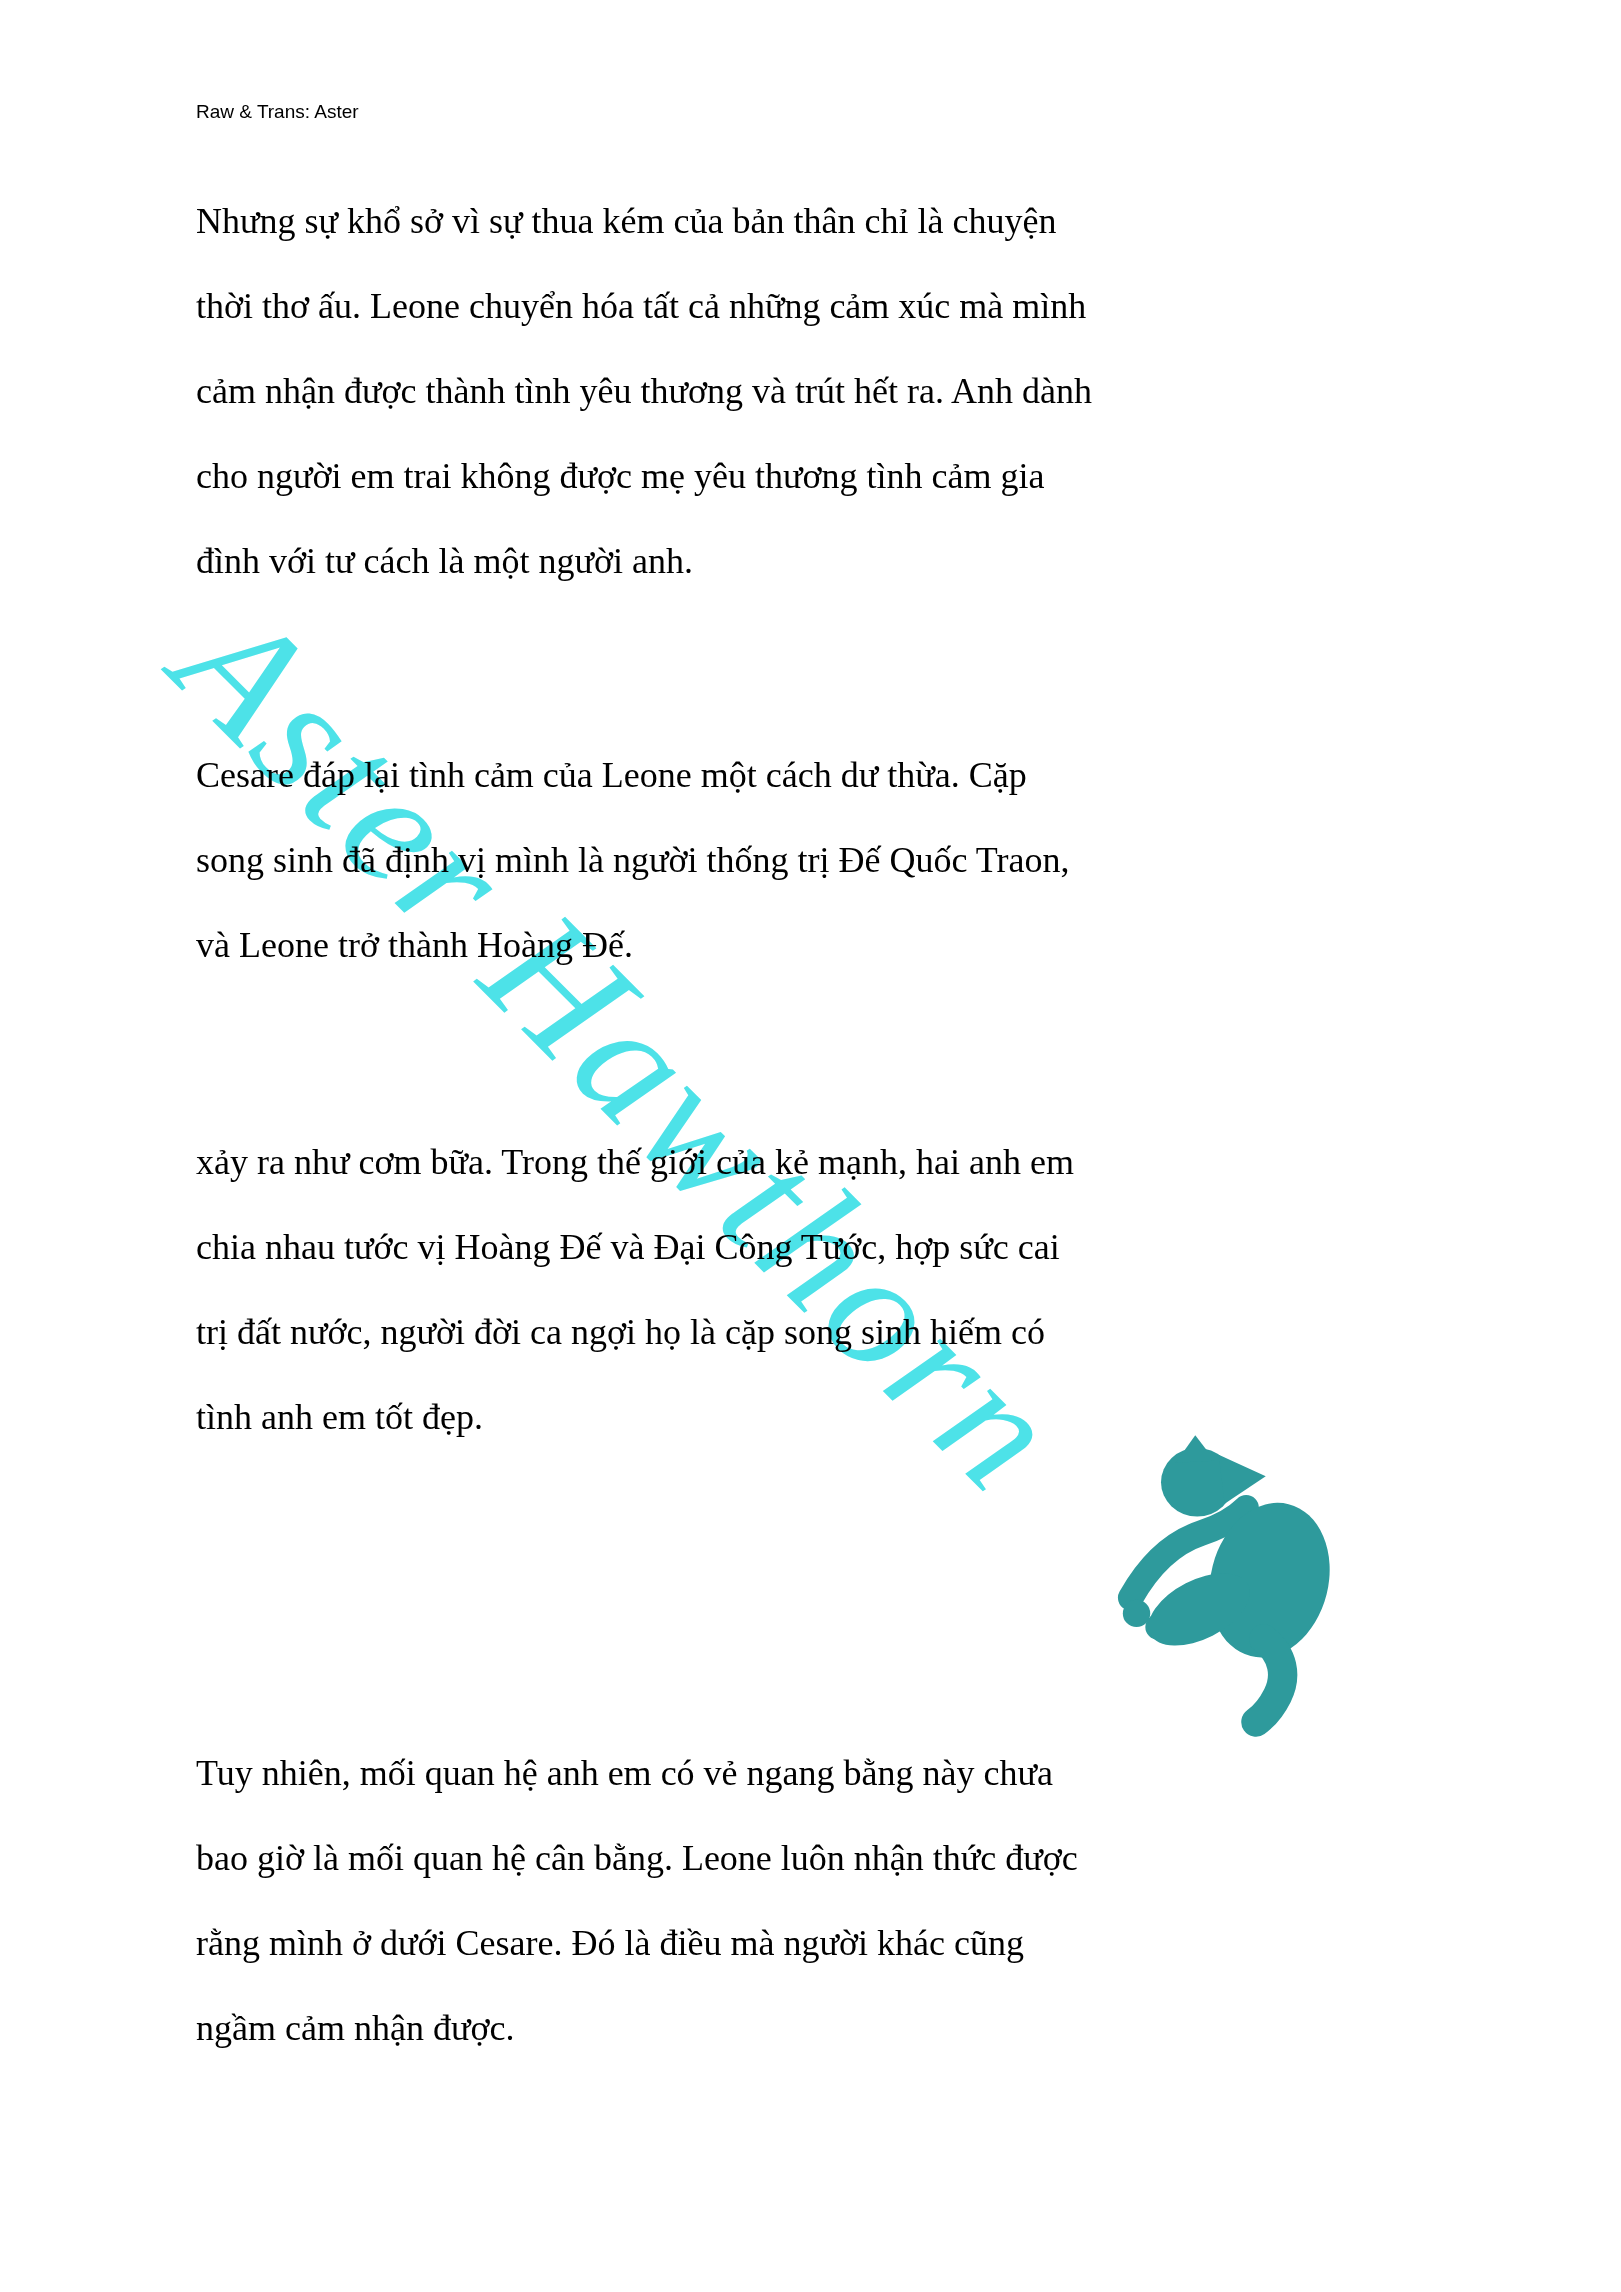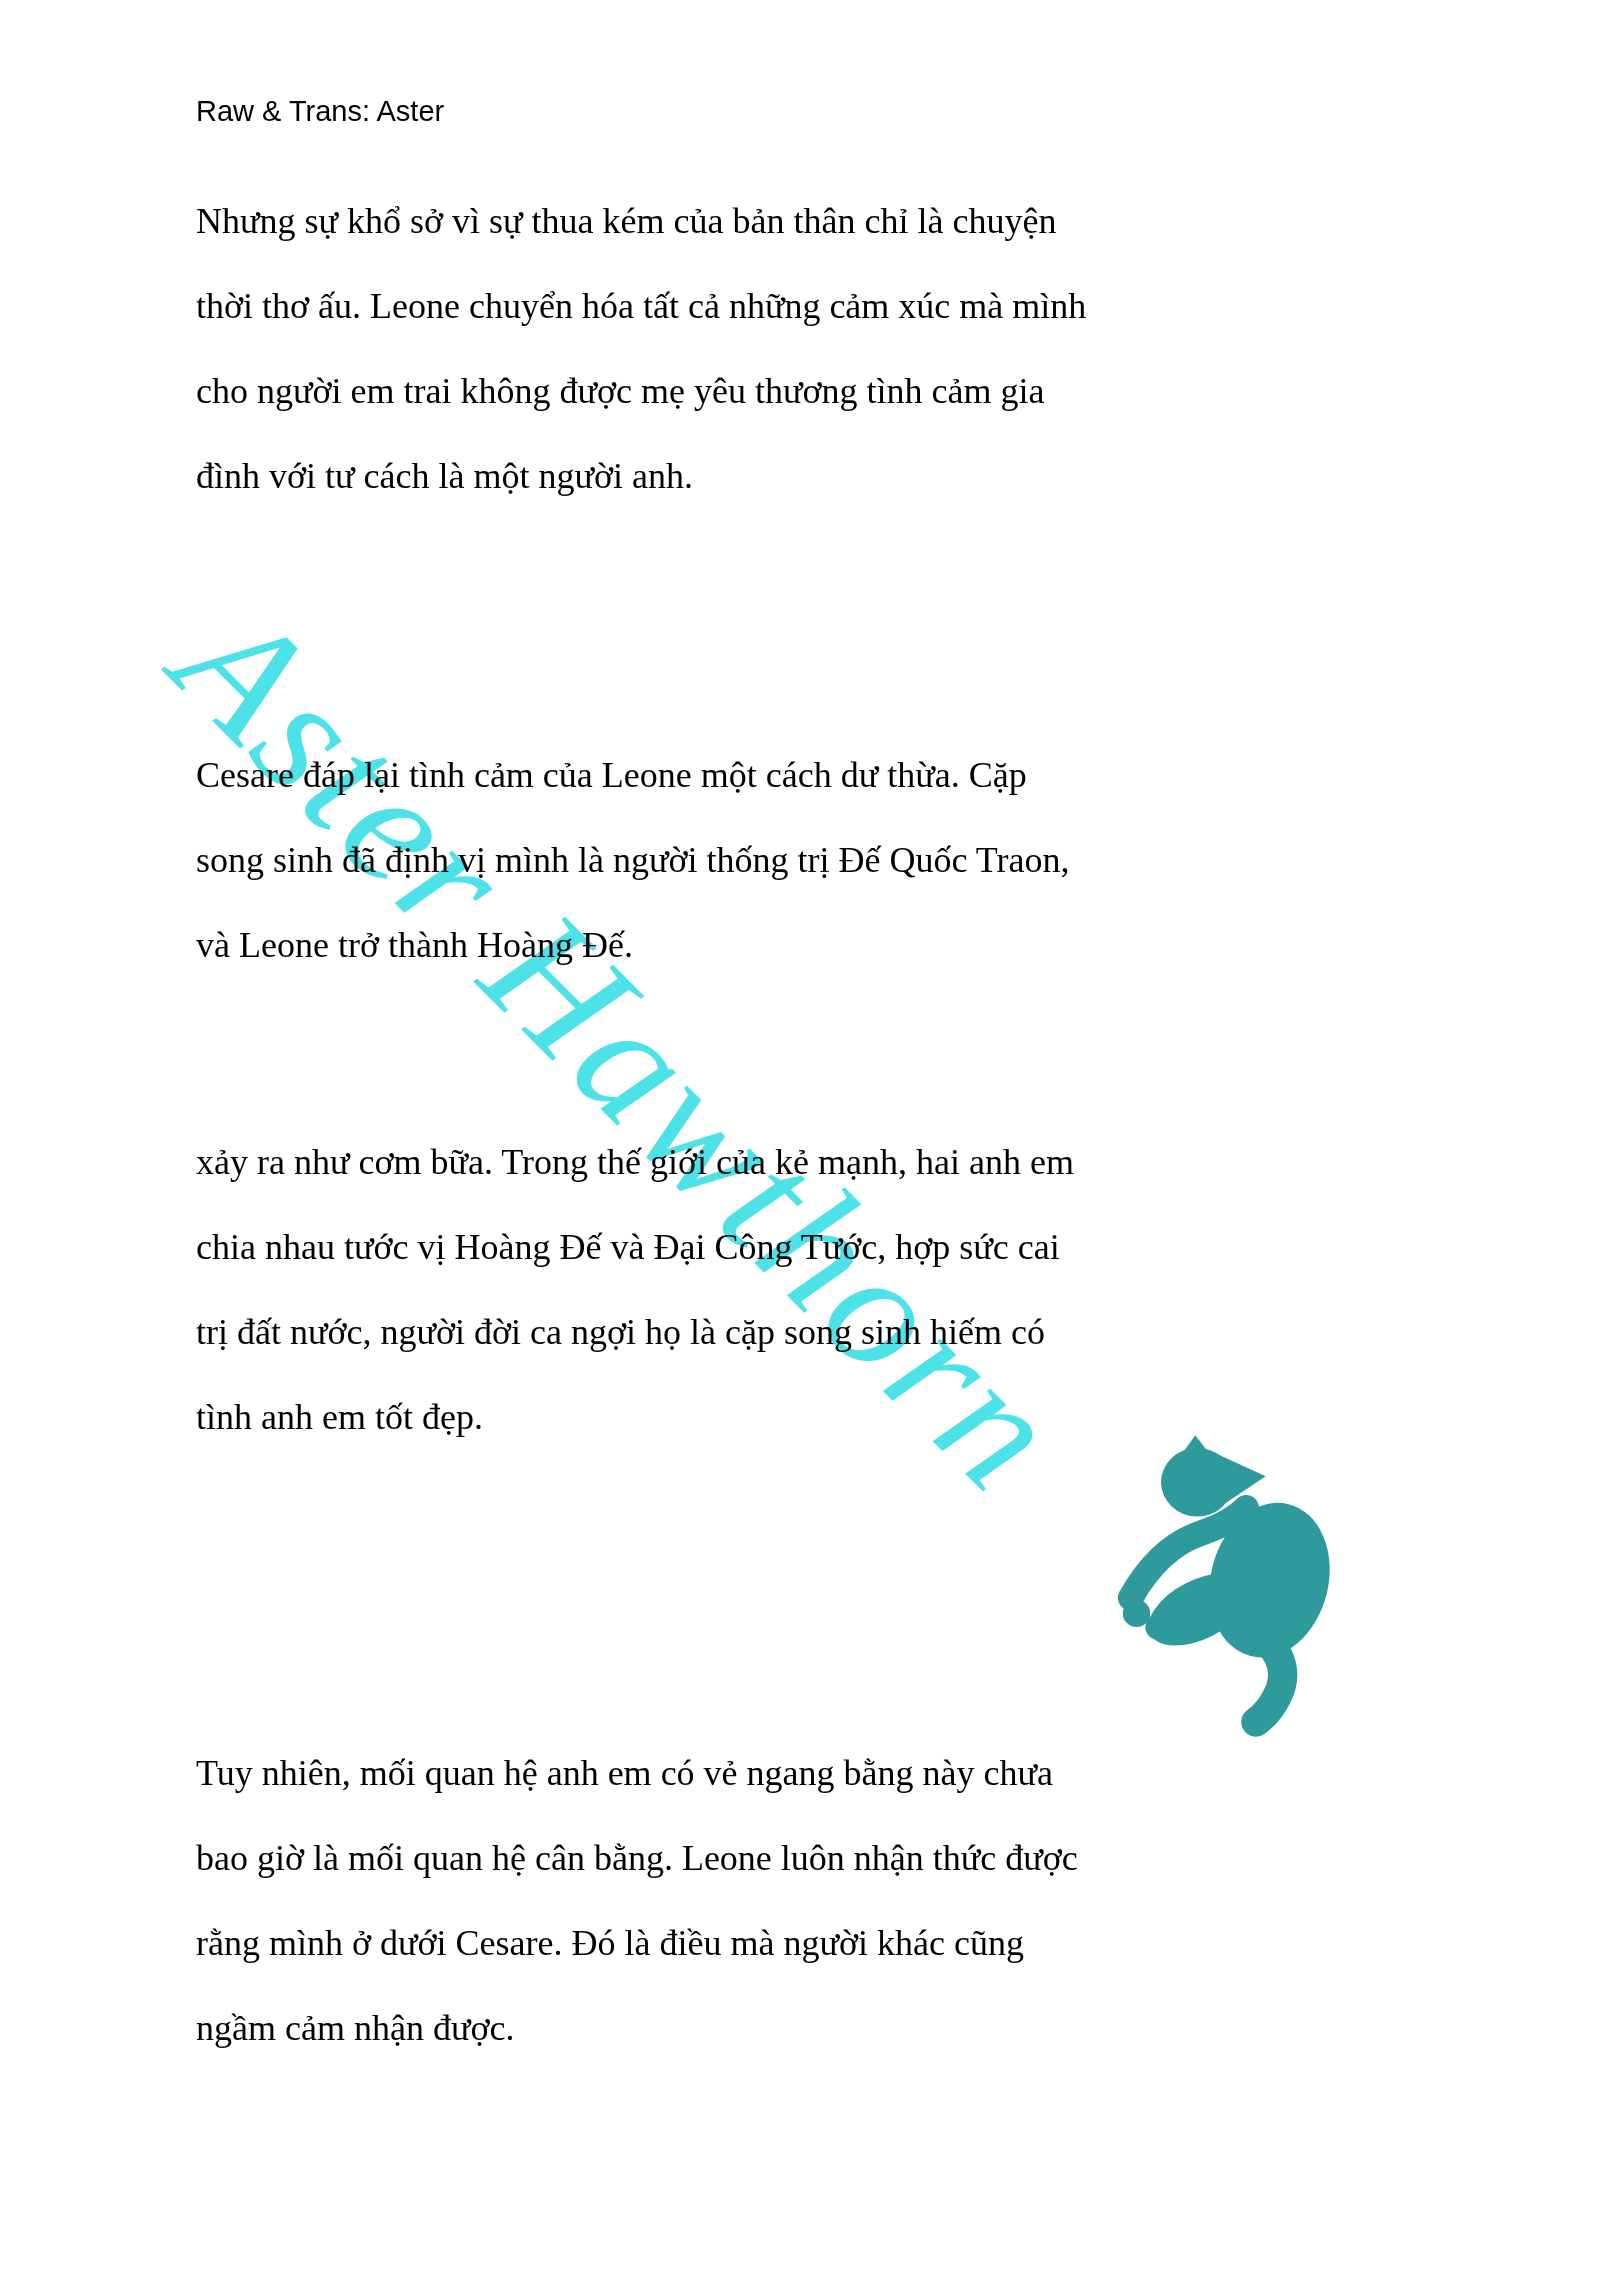--- a/index.html
+++ b/index.html
@@ -9,21 +9,21 @@
     height: 2293px;
     background: #ffffff;
     overflow: hidden;
     font-family: "Liberation Serif", serif;
   }
   .doc-header {
     position: absolute;
     left: 196px;
     top: 94px;
     font-family: "Liberation Sans", sans-serif;
-    font-size: 29px;
+    font-size: 19px;
     line-height: 35px;
     color: #000000;
     z-index: 3;
     white-space: nowrap;
   }
   .watermark {
     position: absolute;
     left: 267px;
     top: 576px;
     z-index: 1;
@@ -91,20 +91,21 @@
 
       <ellipse cx="86" cy="182" rx="56" ry="30" transform="rotate(-27 86 182)"></ellipse>
 
       <path d="M 152,212 C 172,228 176,250 166,270 C 159,284 151,292 144,297" fill="none" stroke="#2e9a9c" stroke-width="30" stroke-linecap="round"></path>
     </g>
   </svg>
 
   <div class="paragraph p1">
     <div class="pline">Nhưng sự khổ sở vì sự thua kém của bản thân chỉ là chuyện</div>
     <div class="pline">thời thơ ấu. Leone chuyển hóa tất cả những cảm xúc mà mình</div>
+    <div class="pline">cảm nhận được thành tình yêu thương và trút hết ra. Anh dành</div>
     <div class="pline">cho người em trai không được mẹ yêu thương tình cảm gia</div>
     <div class="pline">đình với tư cách là một người anh.</div>
   </div>
 
   <div class="paragraph p2">
     <div class="pline">Cesare đáp lại tình cảm của Leone một cách dư thừa. Cặp</div>
     <div class="pline">song sinh đã định vị mình là người thống trị Đế Quốc Traon,</div>
     <div class="pline">và Leone trở thành Hoàng Đế.</div>
   </div>
 

